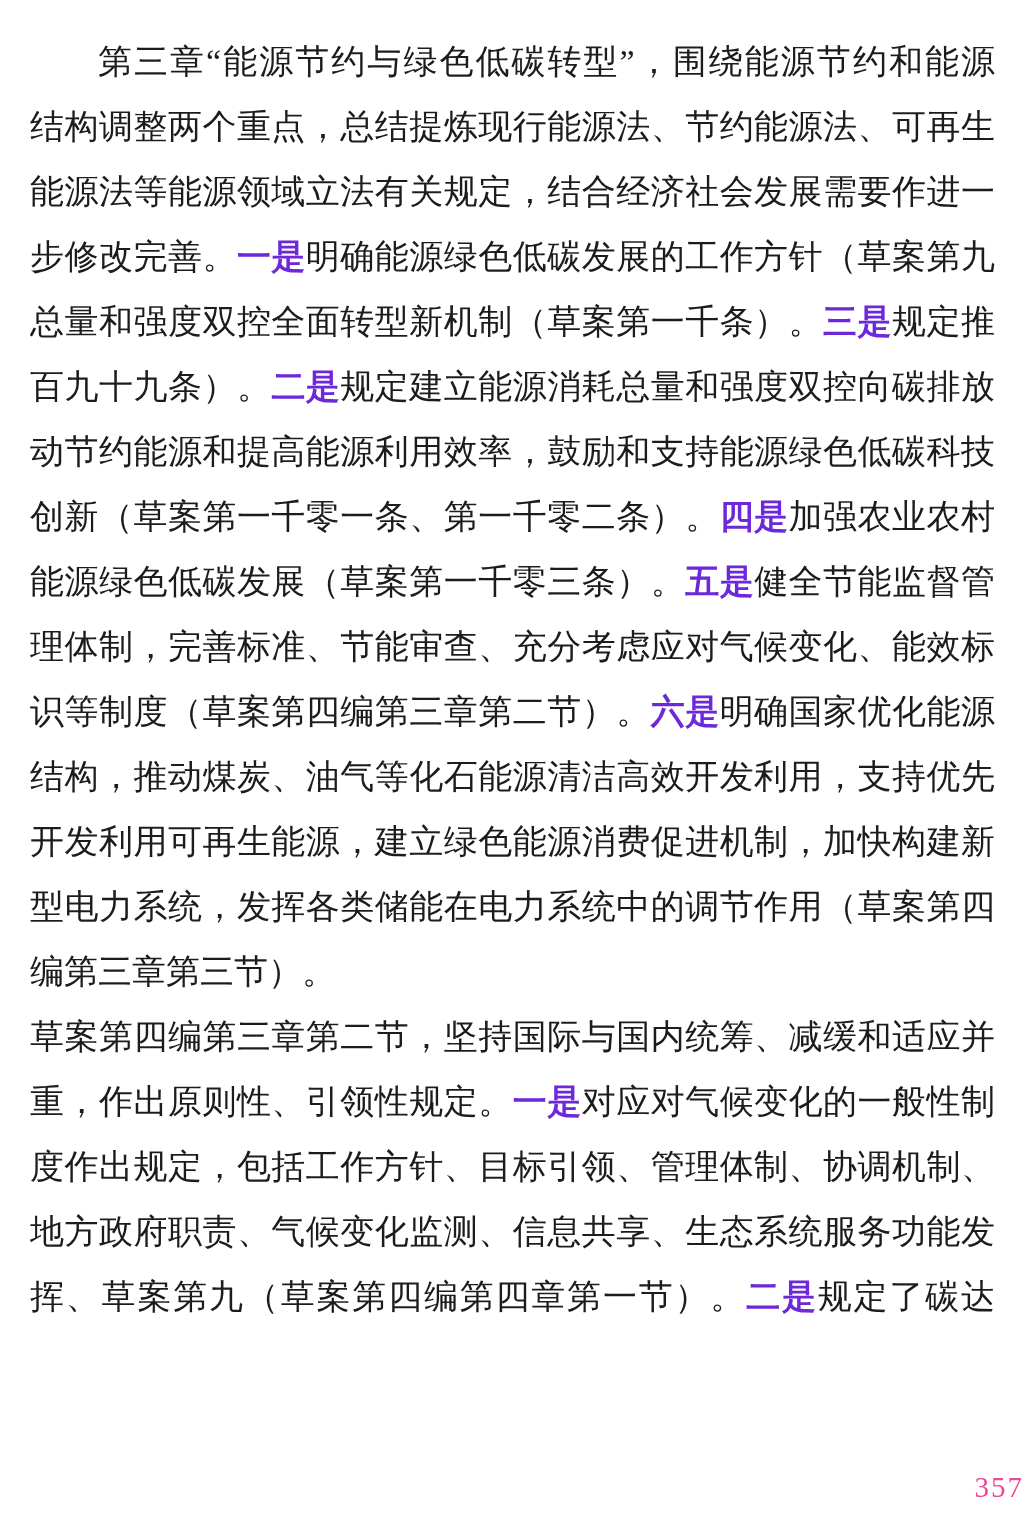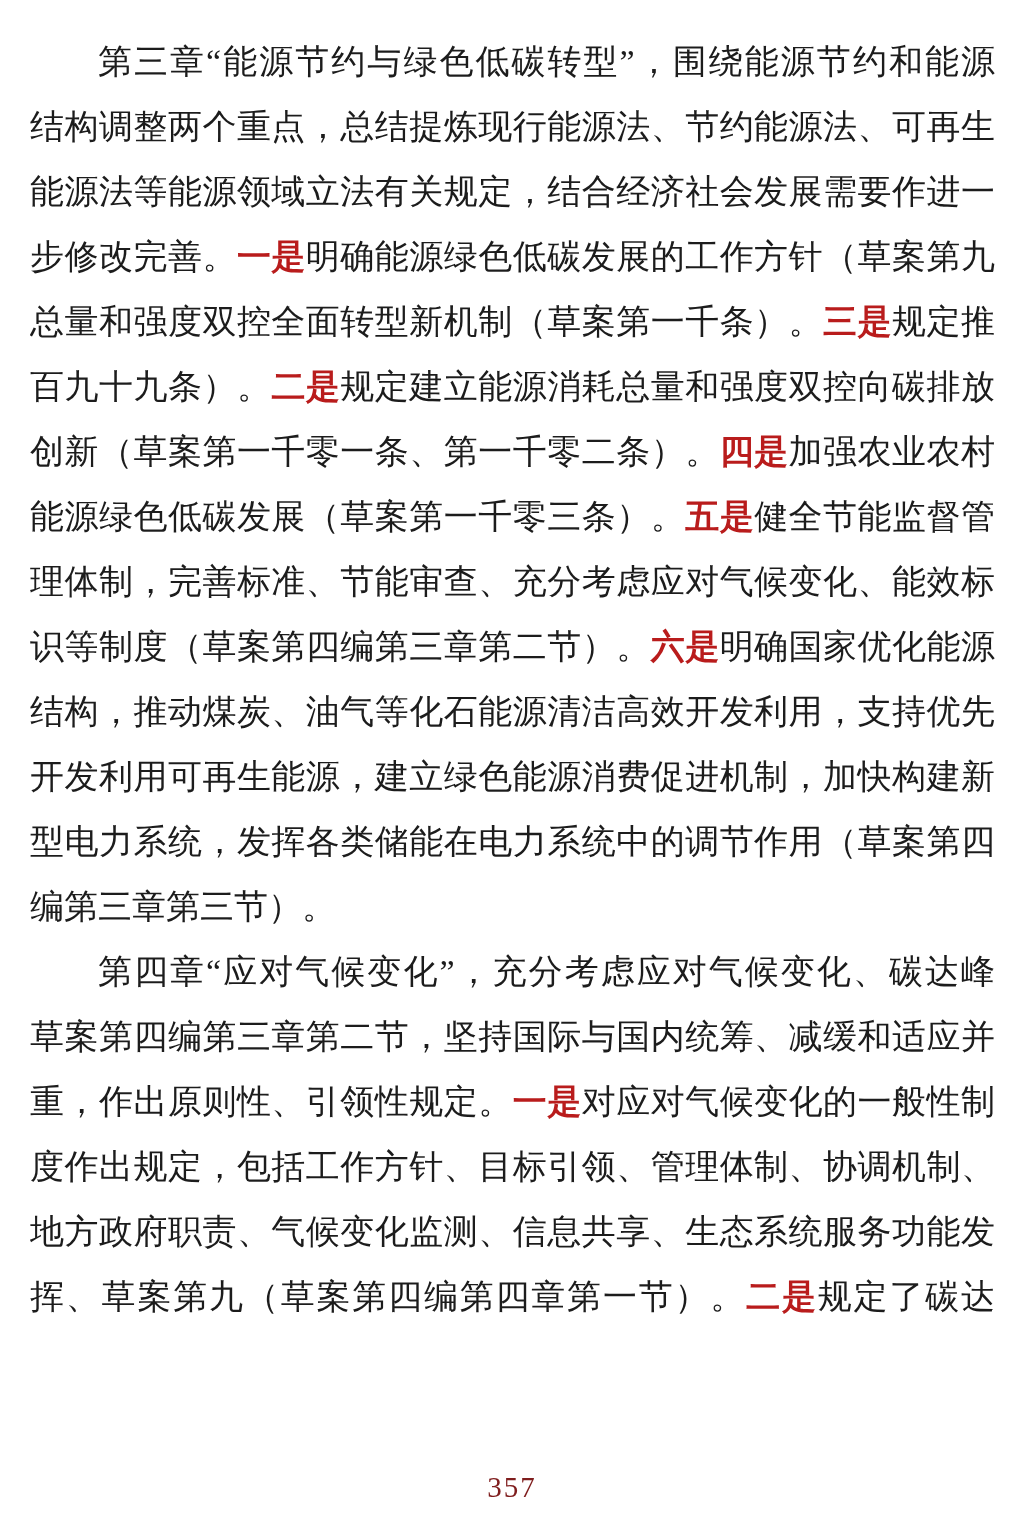--- a/index.html
+++ b/index.html
@@ -31,51 +31,51 @@
     overflow: hidden;
   }
   .line.no-justify {
     text-align: center;
     text-align-last: left;
   }
   .line.indent { text-indent: 2em; }
   .seg-bold {
     font-family: "Liberation Sans", "DejaVu Sans", sans-serif;
     font-weight: 700;
-    color: #b91c1c;
+    color: #6d28d9;
   }
   .page-number {
     position: absolute;
     left: 0; top: 1455px; width: 1024px;
-    text-align: center;
+    text-align: right;
     font-size: 29px;
     letter-spacing: 2px;
-    color: #7f1d1d;
+    color: #ec4899;
   }
 </style>
 </head>
 <body>
 
 <div class="page">
   <div class="content" id="content">
       <div class="line indent"><span class="seg-regular">第三章“能源节约与绿色低碳转型”，围绕能源节约和能源</span></div>
       <div class="line"><span class="seg-regular">结构调整两个重点，总结提炼现行能源法、节约能源法、可再生</span></div>
       <div class="line"><span class="seg-regular">能源法等能源领域立法有关规定，结合经济社会发展需要作进一</span></div>
       <div class="line"><span class="seg-regular">步修改完善。</span><span class="seg-bold">一是</span><span class="seg-regular">明确能源绿色低碳发展的工作方针（草案第九</span></div>
       <div class="line"><span class="seg-regular">总量和强度双控全面转型新机制（草案第一千条）。</span><span class="seg-bold">三是</span><span class="seg-regular">规定推</span></div>
       <div class="line"><span class="seg-regular">百九十九条）。</span><span class="seg-bold">二是</span><span class="seg-regular">规定建立能源消耗总量和强度双控向碳排放</span></div>
+      <div class="line"><span class="seg-regular">动节约能源和提高能源利用效率，鼓励和支持能源绿色低碳科技</span></div>
       <div class="line"><span class="seg-regular">创新（草案第一千零一条、第一千零二条）。</span><span class="seg-bold">四是</span><span class="seg-regular">加强农业农村</span></div>
       <div class="line"><span class="seg-regular">能源绿色低碳发展（草案第一千零三条）。</span><span class="seg-bold">五是</span><span class="seg-regular">健全节能监督管</span></div>
       <div class="line"><span class="seg-regular">理体制，完善标准、节能审查、充分考虑应对气候变化、能效标</span></div>
       <div class="line"><span class="seg-regular">识等制度（草案第四编第三章第二节）。</span><span class="seg-bold">六是</span><span class="seg-regular">明确国家优化能源</span></div>
       <div class="line"><span class="seg-regular">结构，推动煤炭、油气等化石能源清洁高效开发利用，支持优先</span></div>
       <div class="line"><span class="seg-regular">开发利用可再生能源，建立绿色能源消费促进机制，加快构建新</span></div>
       <div class="line"><span class="seg-regular">型电力系统，发挥各类储能在电力系统中的调节作用（草案第四</span></div>
       <div class="line no-justify"><span class="seg-regular">编第三章第三节）。</span></div>
-      <div class="line indent"><span class="seg-regular">第四章“应对气候变化”，充分考虑应对气候变化、碳达峰</span></div>
       <div class="line"><span class="seg-regular">草案第四编第三章第二节，坚持国际与国内统筹、减缓和适应并</span></div>
       <div class="line"><span class="seg-regular">重，作出原则性、引领性规定。</span><span class="seg-bold">一是</span><span class="seg-regular">对应对气候变化的一般性制</span></div>
       <div class="line"><span class="seg-regular">度作出规定，包括工作方针、目标引领、管理体制、协调机制、</span></div>
       <div class="line"><span class="seg-regular">地方政府职责、气候变化监测、信息共享、生态系统服务功能发</span></div>
       <div class="line"><span class="seg-regular">挥、草案第九（草案第四编第四章第一节）。</span><span class="seg-bold">二是</span><span class="seg-regular">规定了碳达</span></div>
     </div>
   <div class="page-number">357</div>
 </div>
 
 </body></html>

